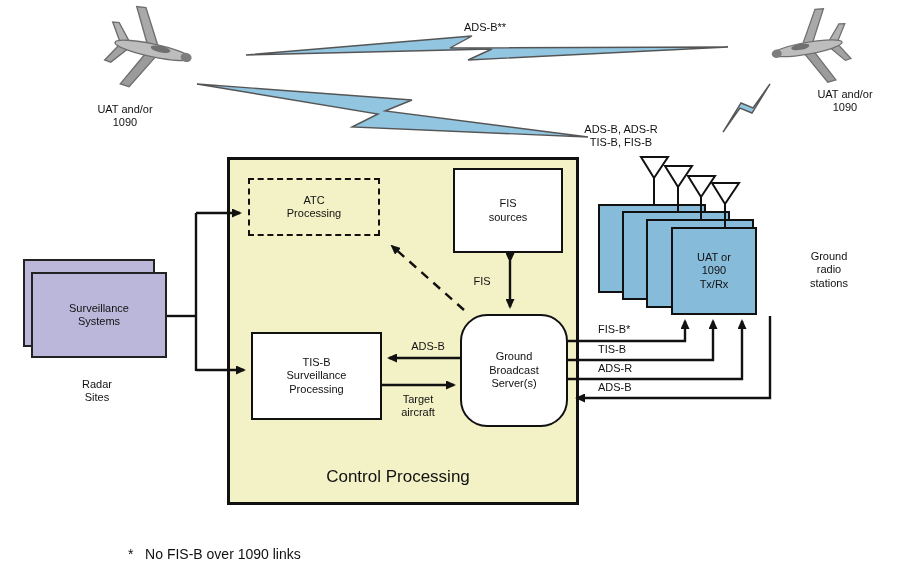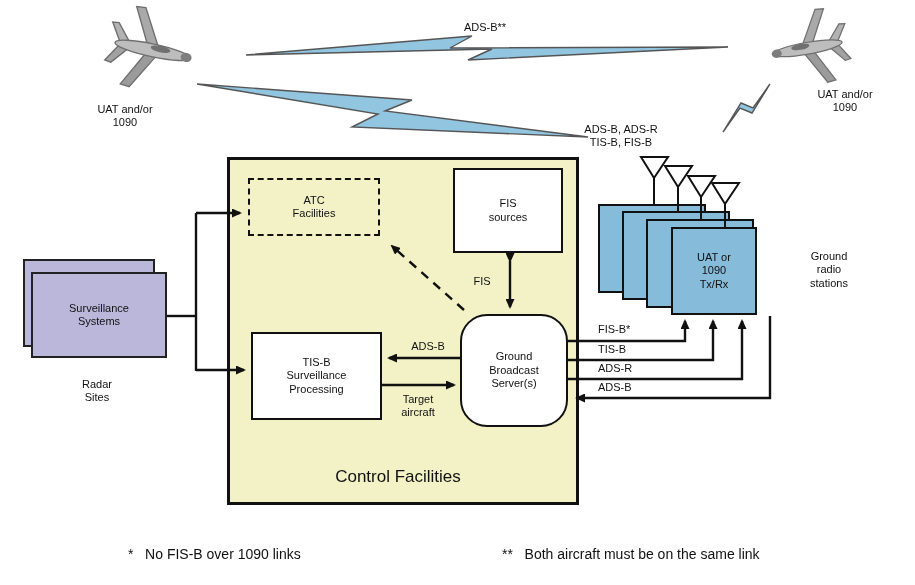--- a/index.html
+++ b/index.html
@@ -20,24 +20,24 @@
   svg.overlay{position:absolute;left:0;top:0;z-index:5;pointer-events:none;}
   svg.plane{position:absolute;z-index:4;}
   .footnote{font-size:14px;white-space:pre;z-index:6;}
 </style>
 </head>
 <body>
 
 <div id="canvas">
 
   <div class="box facility" style="left:227px;top:157px;width:352px;height:348px;"></div>
-  <div class="txt label center" style="left:252px;top:464px;width:292px;height:26px;font-size:17px;">Control Facilities</div>
+  <div class="txt label center" style="left:252px;top:464px;width:292px;height:26px;font-size:17px;">Control Processing</div>
 
   <div class="box dashedbox center label" style="left:248px;top:178px;width:132px;height:58px;">ATC
-Facilities</div>
+Processing</div>
 
   <div class="box whitebox center label" style="left:453px;top:168px;width:110px;height:85px;">FIS
 sources</div>
 
   <div class="box whitebox center label" style="left:251px;top:332px;width:131px;height:88px;">TIS-B
 Surveillance
 Processing</div>
 
   <div class="box serverbox center label" style="left:460px;top:314px;width:108px;height:113px;">Ground
 Broadcast
@@ -94,21 +94,20 @@
   <div class="txt label center" style="left:462px;top:272px;width:40px;height:20px;">FIS</div>
   <div class="txt label center" style="left:392px;top:338px;width:72px;height:18px;">ADS-B</div>
   <div class="txt label center" style="left:382px;top:387px;width:72px;height:38px;">Target
 aircraft</div>
   <div class="txt label" style="left:598px;top:323px;">FIS-B*</div>
   <div class="txt label" style="left:598px;top:343px;">TIS-B</div>
   <div class="txt label" style="left:598px;top:362px;">ADS-R</div>
   <div class="txt label" style="left:598px;top:381px;">ADS-B</div>
 
   <div class="txt footnote" style="left:128px;top:546px;">*   No FIS-B over 1090 links</div>
-  <div class="txt footnote" style="left:502px;top:546px;">**   Both aircraft must be on the same link</div>
 
   <svg class="overlay" width="915" height="585" viewBox="0 0 915 585">
     <defs>
       <marker id="ah" markerWidth="10" markerHeight="9" refX="8" refY="4.5" orient="auto" markerUnits="userSpaceOnUse">
         <polygon points="0,0 10,4.5 0,9" fill="#111"></polygon>
       </marker>
     </defs>
 
     <g style="fill:var(--lightning-fill,#92C5E0);stroke:#555;stroke-width:1.4;">
       <polygon points="246,55 472,36 450,48 728,47 468,60 492,49"></polygon>

